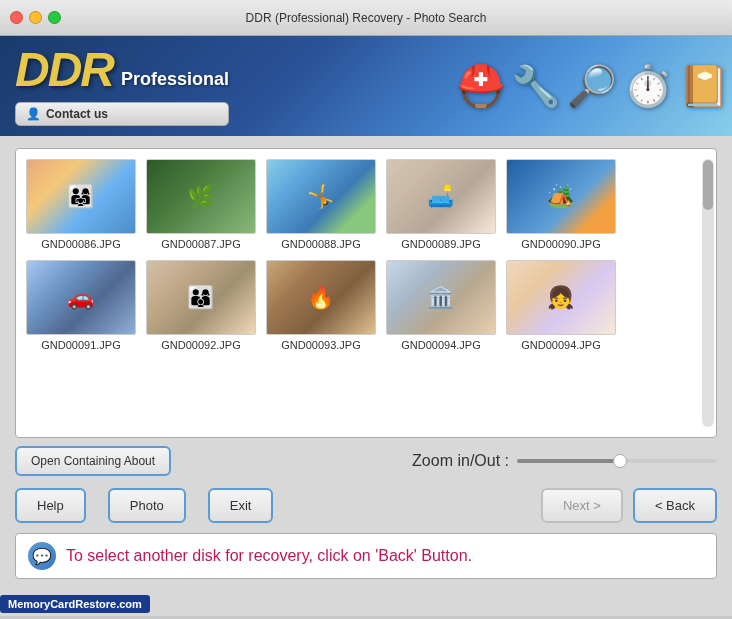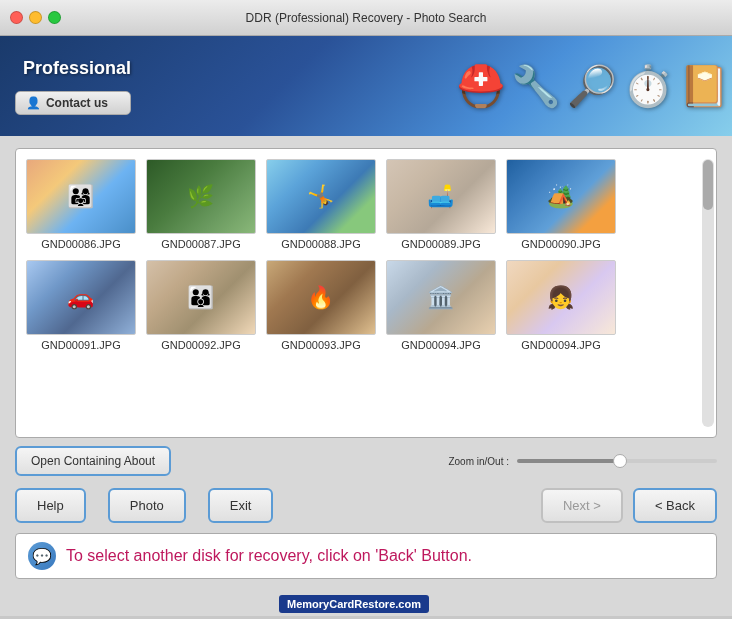--- a/index.html
+++ b/index.html
@@ -203,21 +203,21 @@
       color: #333;
       font-weight: 500;
     }
     .zoom-area {
       display: flex;
       align-items: center;
       gap: 8px;
       margin-left: auto;
     }
     .zoom-label {
-      font-size: 10px;
+      font-size: 16px;
       color: #333;
     }
     .zoom-slider {
       width: 200px;
       height: 4px;
       background: linear-gradient(to right, #888 50%, #ccc 50%);
       border-radius: 2px;
       position: relative;
     }
     .zoom-thumb {
@@ -276,21 +276,21 @@
       font-size: 16px;
       flex-shrink: 0;
     }
     .info-text {
       font-size: 16px;
       color: #be185d;
     }
 
     
     .footer-brand {
-      text-align: center;
+      text-align: left;
       padding: 5px 24px 3px 0;
       background: #d8d8d8;
     }
     .brand-badge {
       display: inline-block;
       background: #1a3a8c;
       color: white;
       font-size: 11px;
       font-weight: 700;
       padding: 3px 8px;
@@ -311,20 +311,21 @@
     <div class="tb-btn close"></div>
     <div class="tb-btn minimize"></div>
     <div class="tb-btn maximize"></div>
   </div>
   <span class="title-bar-title">DDR (Professional) Recovery - Photo Search</span>
 </div>
 
 <div class="header">
   <div class="logo-area">
     <div class="header-logo">
+      <span class="logo-ddr">DDR</span>
       <span class="logo-professional">Professional</span>
     </div>
     <button class="contact-btn">
       <span>👤</span>
       <span>Contact us</span>
     </button>
   </div>
   <div class="header-tools">
     <span class="tool-icon">⛑️</span>
     <span class="tool-icon">🔧</span>

